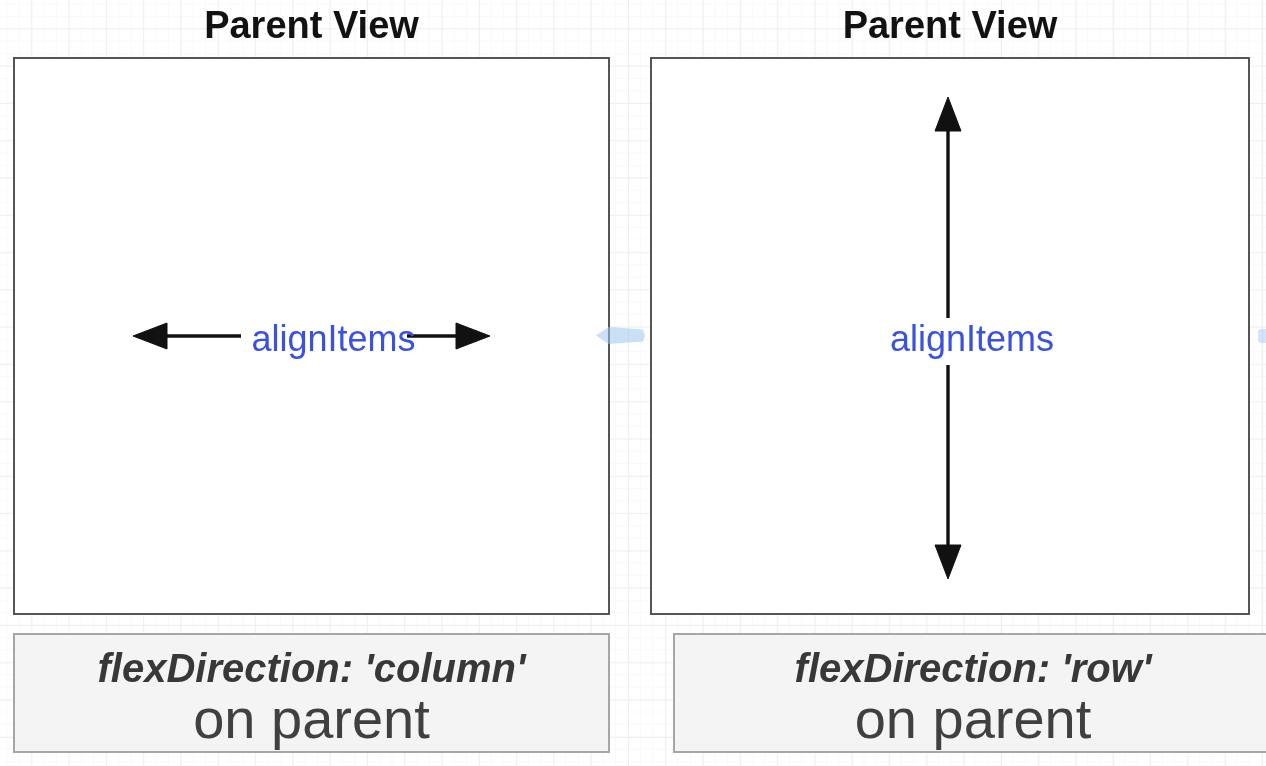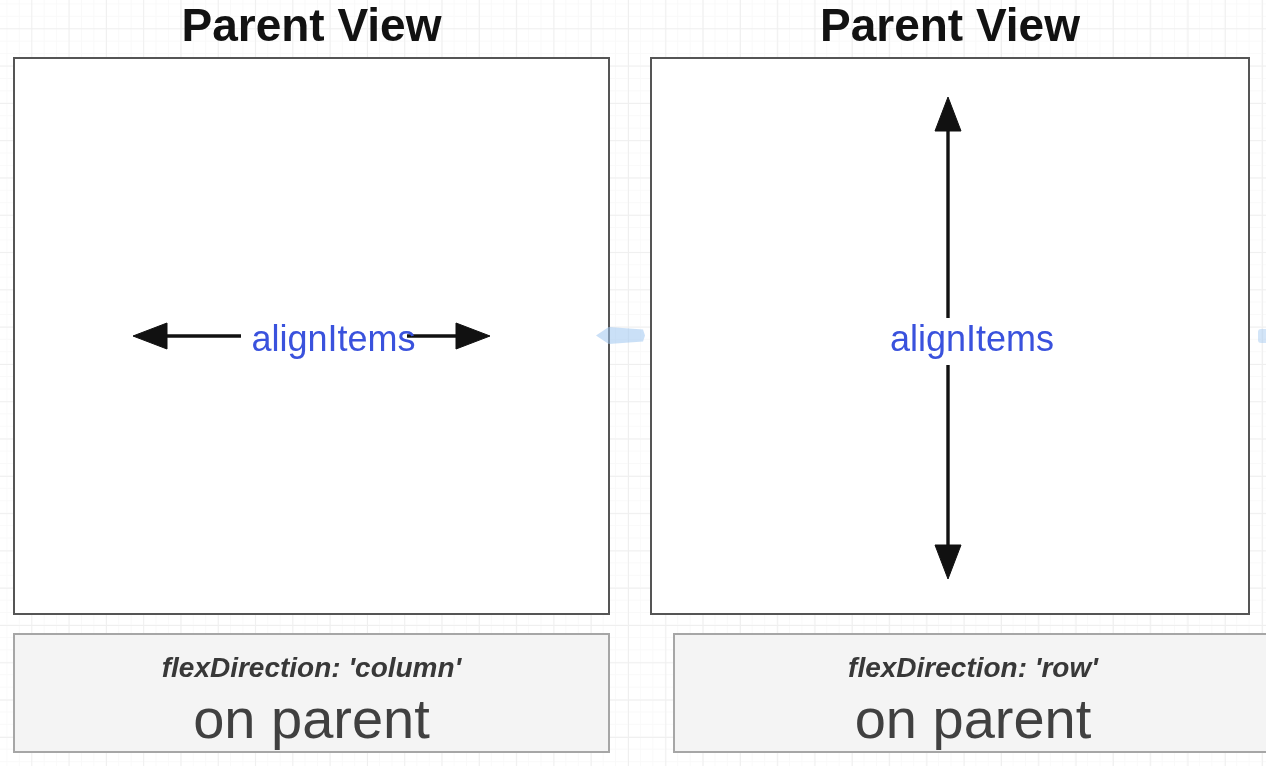--- a/index.html
+++ b/index.html
@@ -26,21 +26,21 @@
     background-position: -6px -9px, -6px -9px, -6px -9px, -6px -9px;
   }
 
   .panel-title {
     position: absolute;
     top: 0;
     height: 50px;
     display: flex;
     align-items: center;
     justify-content: center;
-    font-size: 46px;
+    font-size: 38px;
     font-weight: bold;
     color: #121212;
     letter-spacing: 0;
   }
   .t1 { left: 13px; width: 597px; }
   .t2 { left: 650px; width: 600px; }
 
   .parent-box {
     position: absolute;
     top: 57px;
@@ -79,21 +79,21 @@
     display: flex;
     flex-direction: column;
     align-items: center;
     justify-content: center;
     text-align: center;
   }
   .c1 { left: 13px; width: 593px; }
   .c2 { left: 673px; width: 596px; }
 
   .cap-code {
-    font-size: 28px;
+    font-size: 40px;
     line-height: 52px;
     font-weight: bold;
     font-style: italic;
     color: #383838;
     text-align: right;
   }
   .cap-sub {
     font-size: 56px;
     line-height: 50px;
     font-weight: normal;

